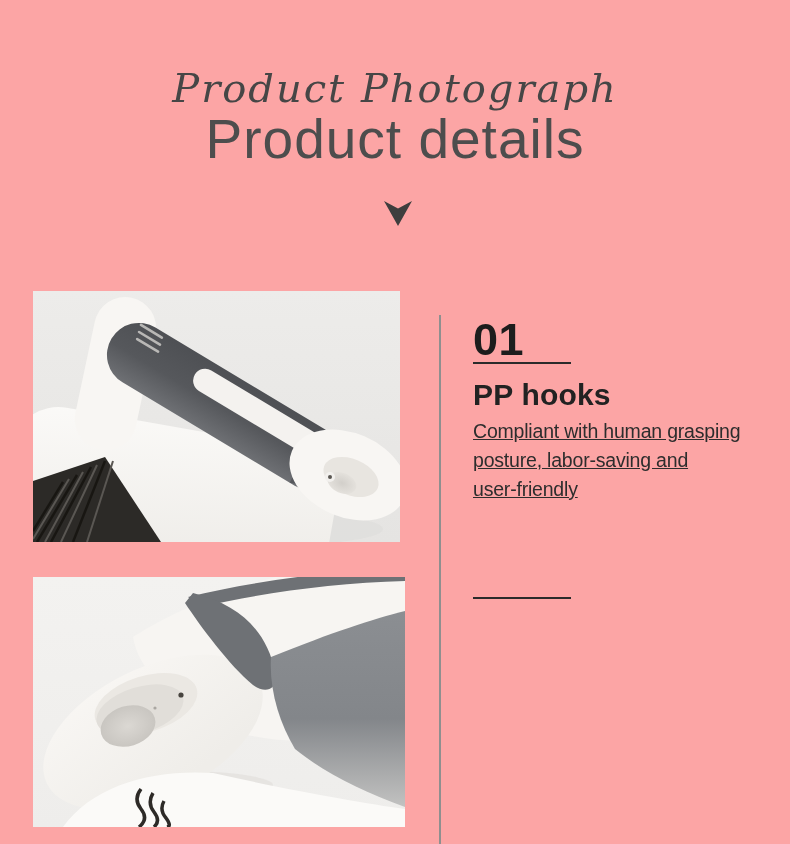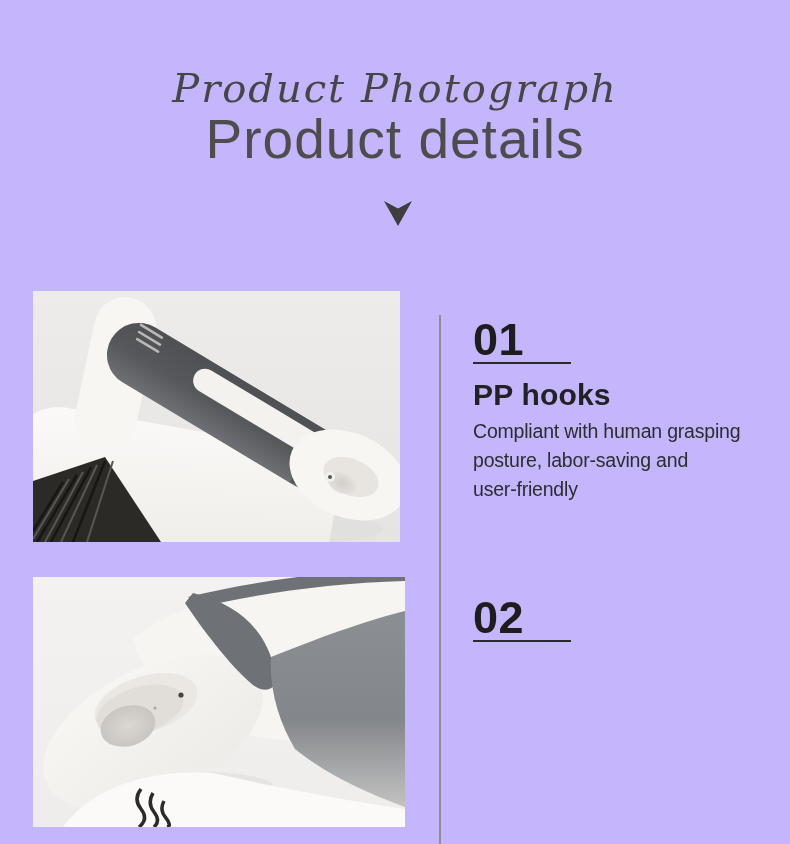--- a/index.html
+++ b/index.html
@@ -1,17 +1,17 @@
 <!DOCTYPE html>
 <html><head>
 <meta charset="utf-8">
 <style>
   html,body{margin:0;padding:0;background:#ffffff;}
   .page{
-    position:relative;width:790px;height:844px;background:#c4b5fd;
+    position:relative;width:790px;height:844px;background:#fca5a5;
     overflow:hidden;font-family:"Liberation Sans",sans-serif;
   }
   
   .script-title{
     position:absolute;top:62px;left:0;width:100%;text-align:center;
     font-family:"DejaVu Serif",serif;font-style:italic;
     font-size:40px;line-height:52px;color:#464646;letter-spacing:2px;
   }
   .main-title{
     position:absolute;top:110px;left:0;width:100%;text-align:center;
@@ -31,21 +31,21 @@
   .divider{position:absolute;left:439px;top:315px;width:1.5px;height:529px;background:#8f8f8f;}
   
   .section{position:absolute;left:473px;width:317px;}
   .section-1{top:319px;}
   .section-2{top:597px;}
   .sec-number{font-size:45px;line-height:0.95;font-weight:700;color:#1d1d1d;letter-spacing:0.5px;}
   .sec-rule{width:98px;height:2px;background:#2b2b2b;margin-top:0;}
   .sec-heading{font-size:30px;line-height:1.1;font-weight:700;color:#222222;margin-top:14px;letter-spacing:0.2px;}
   .sec-desc{
     font-size:19.5px;line-height:29px;color:#2d2d2d;margin-top:6px;
-    white-space:pre-line;letter-spacing:-0.2px;
+    white-space:pre-line;letter-spacing:-0.2px;text-decoration:underline;
   }
 </style>
 </head>
 <body>
 
 <div class="page">
 
   <div class="script-title">Product Photograph</div>
   <div class="main-title">Product details</div>
   <div class="down-arrow"></div>
@@ -176,17 +176,16 @@
   <div class="section section-1">
     <div class="sec-number">01</div>
     <div class="sec-rule"></div>
     <div class="sec-heading">PP hooks</div>
     <div class="sec-desc">Compliant with human grasping
 posture, labor-saving and
 user-friendly</div>
   </div>
 
   <div class="section section-2">
-    <div class="sec-number">02</div>
     <div class="sec-rule"></div>
   </div>
 
 </div>
 
 </body></html>

